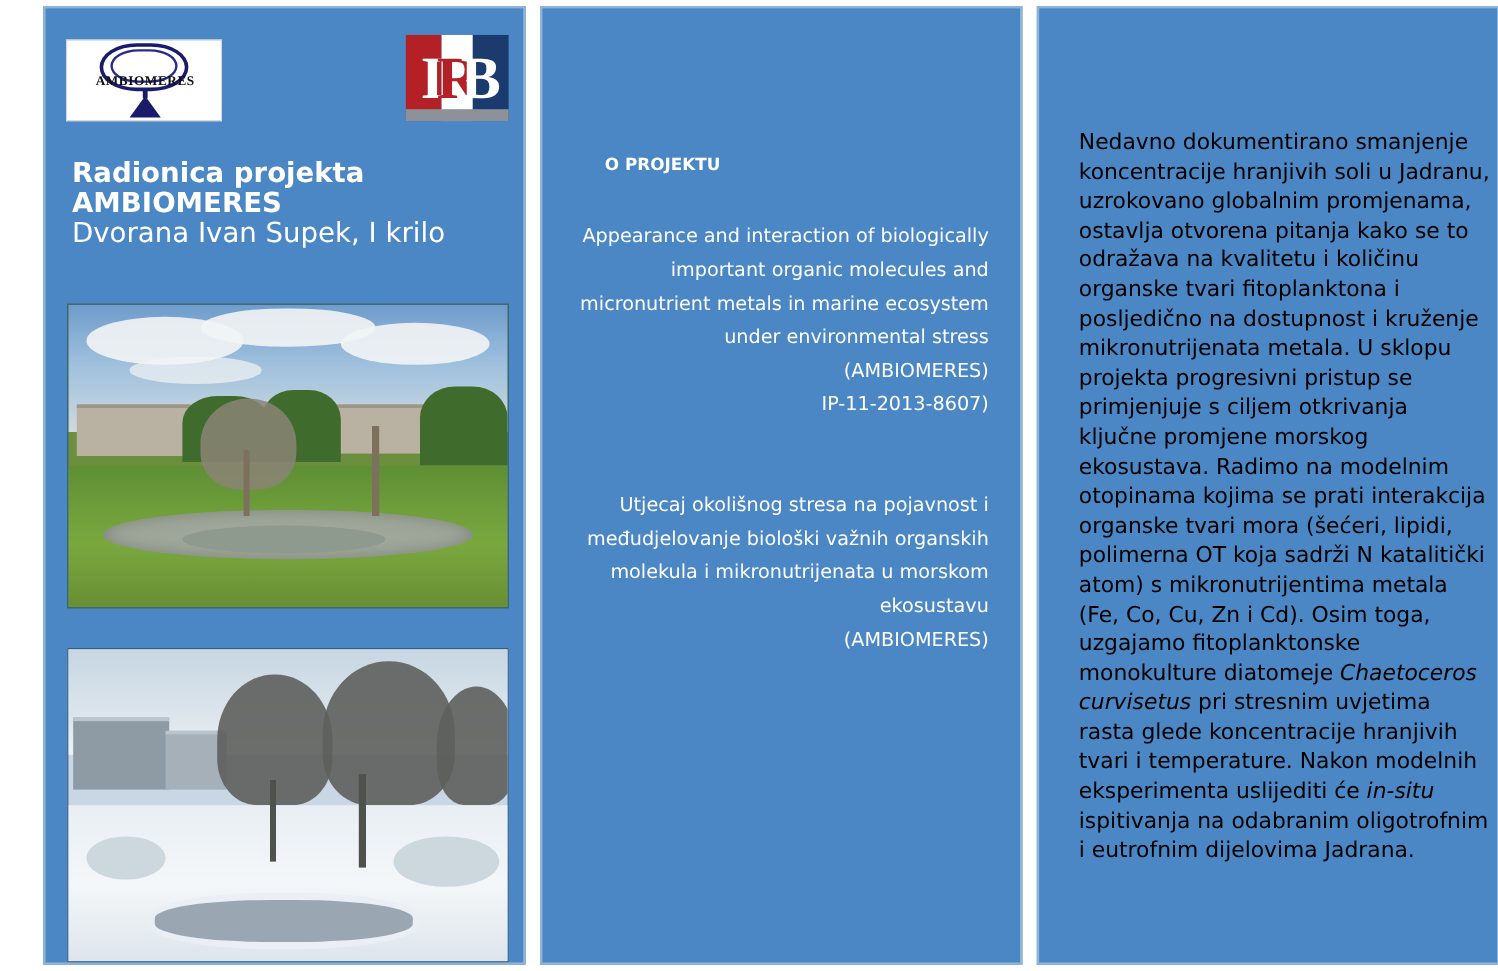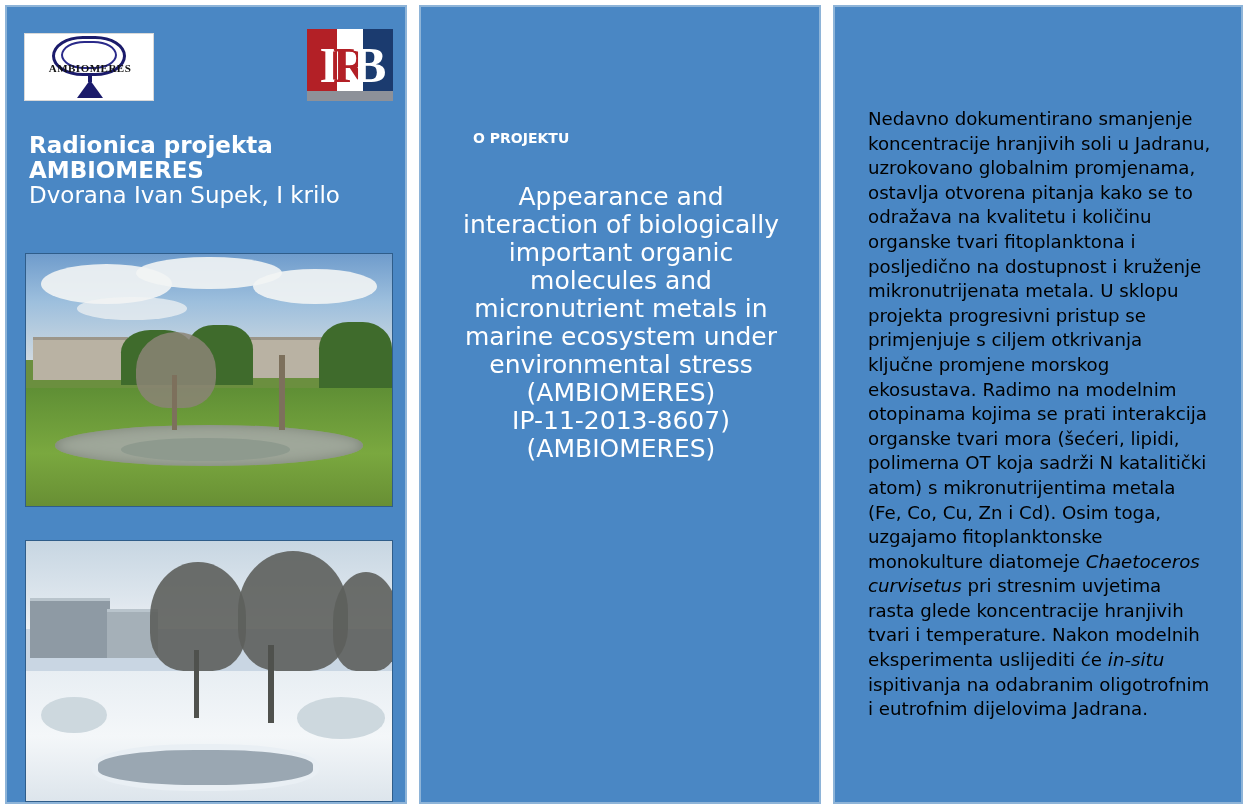--- a/index.html
+++ b/index.html
@@ -11,20 +11,21 @@
     width: 1248px;
     height: 809px;
     font-family: "DejaVu Sans", sans-serif;
     overflow: hidden;
   }
   .page {
     position: relative;
     width: 1072px;
     height: 809px;
     background: #ffffff;
+    margin-left: 31px;
   }
   .panel {
     position: absolute;
     background: #4a87c4;
     border: 2px solid #8eb4d8;
     box-sizing: border-box;
   }
   
   #panel-left {
     left: 5px;
@@ -250,23 +251,23 @@
     left: 52px;
     top: 123px;
     color: #ffffff;
     font-size: 14px;
     font-weight: bold;
   }
   .mid-block {
     position: absolute;
     left: 28px;
     width: 344px;
-    text-align: center;
+    text-align: right;
     color: #ffffff;
-    font-size: 25px;
+    font-size: 16px;
     line-height: 28px;
   }
   #mid-en { top: 176px; }
   #mid-hr { top: 400px; }
 
   
   #panel-right {
     left: 833px;
     top: 5px;
     width: 410px;
@@ -364,20 +365,21 @@
 
     <div class="mid-block" id="mid-en">
       <span>Appearance and interaction of biologically important organic molecules and micronutrient metals in marine ecosystem under environmental stress</span>
       <br>
       <span>(AMBIOMERES)</span>
       <br>
       <span>IP-11-2013-8607)</span>
     </div>
 
     <div class="mid-block" id="mid-hr">
+      <span>Utjecaj okolišnog stresa na pojavnost i međudjelovanje biološki važnih organskih molekula i mikronutrijenata u morskom ekosustavu</span>
       <br>
       <span>(AMBIOMERES)</span>
     </div>
   </div>
 
   <div class="panel" id="panel-right">
     <div class="right-text">
       <span>Nedavno dokumentirano smanjenje koncentracije hranjivih soli u Jadranu, uzrokovano globalnim promjenama, ostavlja otvorena pitanja kako se to odražava na kvalitetu i količinu organske tvari fitoplanktona i posljedično na dostupnost i kruženje mikronutrijenata metala. U sklopu projekta progresivni pristup se primjenjuje s ciljem otkrivanja ključne promjene morskog ekosustava. Radimo na modelnim otopinama kojima se prati interakcija organske tvari mora (šećeri, lipidi, polimerna OT koja sadrži N katalitički atom) s mikronutrijentima metala (Fe, Co, Cu, Zn i Cd). Osim toga, uzgajamo fitoplanktonske monokulture diatomeje </span><em>Chaetoceros curvisetus</em><span> pri stresnim uvjetima rasta glede koncentracije hranjivih tvari i temperature. Nakon modelnih eksperimenta  uslijediti će </span><em>in-situ</em><span> ispitivanja na odabranim oligotrofnim i eutrofnim dijelovima Jadrana.</span>
     </div>
   </div>

